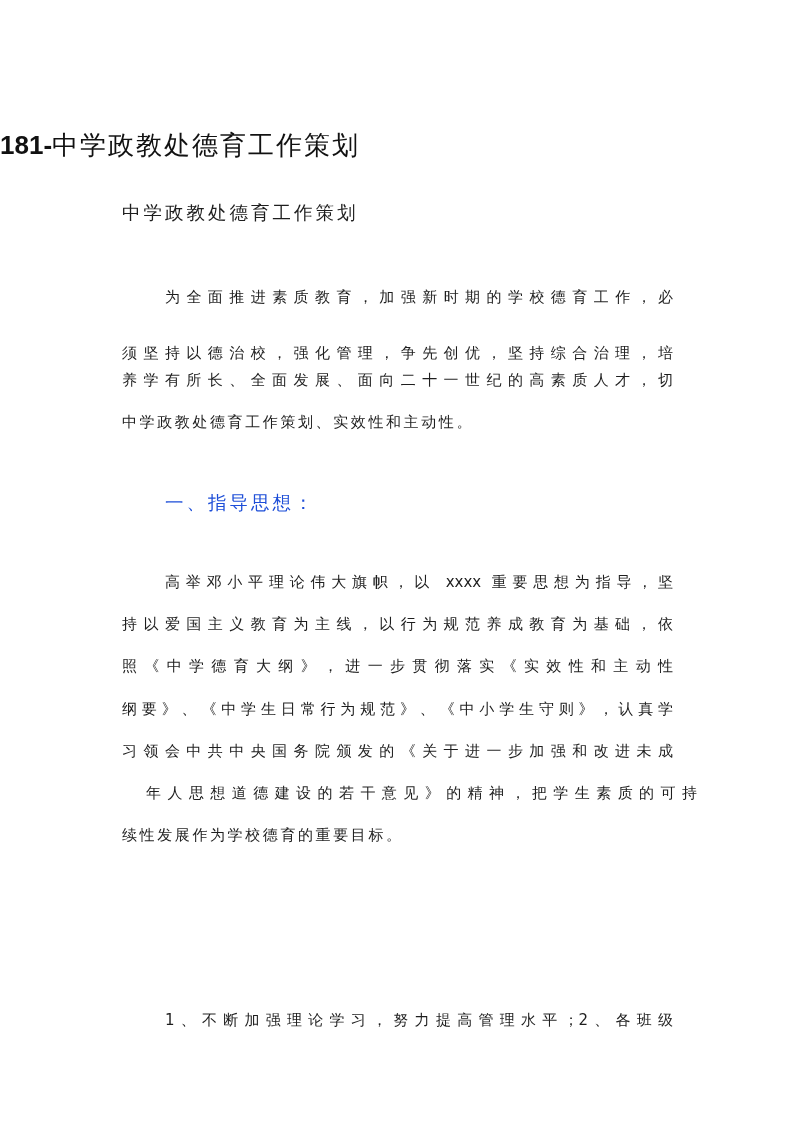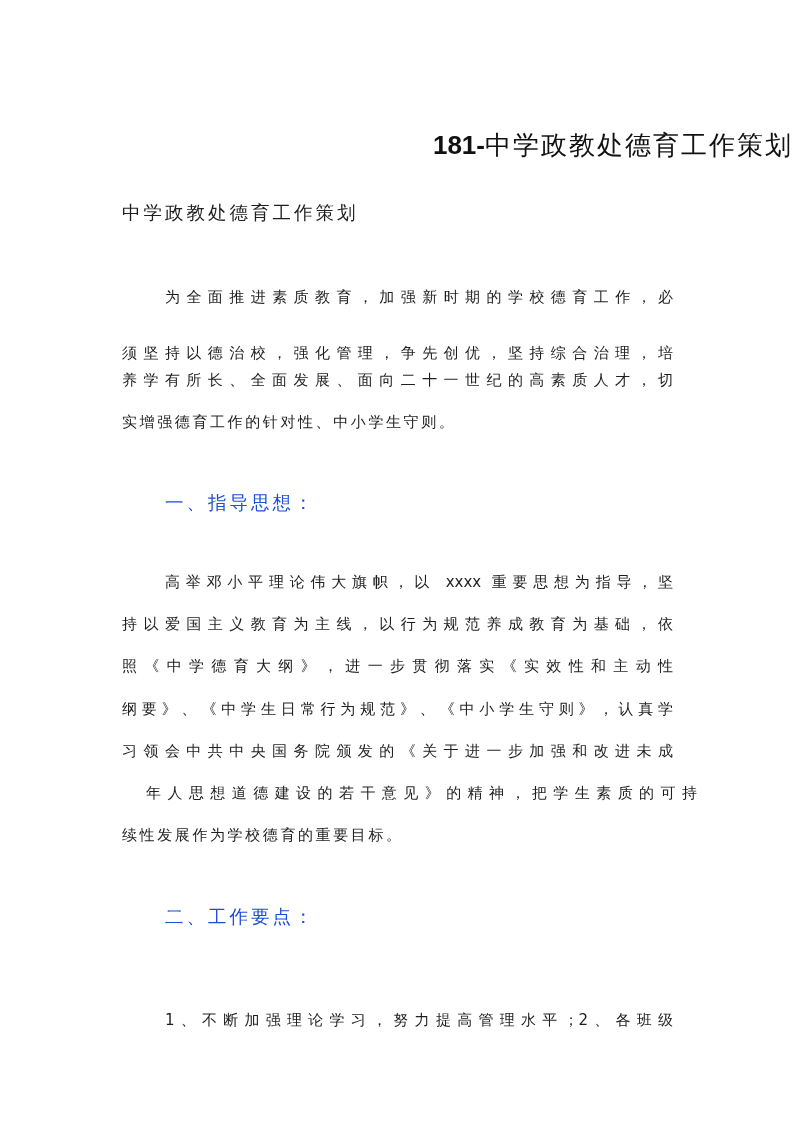--- a/index.html
+++ b/index.html
@@ -19,21 +19,21 @@
       position: absolute;
       left: 0; top: 0;
       width: 793px; height: 1122px;
       background: #fff;
     }
     .title {
       position: absolute;
       left: 0;
       width: 793px;
       top: 127px;
-      text-align: right;
+      text-align: left;
       font-size: 26px;
       line-height: 36px;
       letter-spacing: 2px;
       color: #111;
     }
     .title .num {
       font-family: "Liberation Sans", sans-serif;
       font-weight: bold;
       letter-spacing: 0;
     }
@@ -81,34 +81,33 @@
   <div class="title">
     <span class="num">181-</span><span>中学政教处德育工作策划</span>
   </div>
 
   <div class="subtitle">中学政教处德育工作策划</div>
 
   <div>
     <div class="line indent" style="top:285px;">为全面推进素质教育，加强新时期的学校德育工作，必</div>
     <div class="line" style="top:326px;margin-top:15px;">须坚持以德治校，强化管理，争先创优，坚持综合治理，培</div>
     <div class="line" style="top:368px;">养学有所长、全面发展、面向二十一世纪的高素质人才，切</div>
-    <div class="line last" style="top:410px; letter-spacing:2.6px;">实增强德育工作的针对性、中小学生守则。</div>
+    <div class="line last" style="top:410px; letter-spacing:2.6px;">中学政教处德育工作策划、实效性和主动性。</div>
   </div>
 
   <div class="heading" style="top:491px;">一、指导思想：</div>
 
   <div>
     <div class="line indent" style="top:570px;">高举邓小平理论伟大旗帜，以 xxxx 重要思想为指导，坚</div>
     <div class="line" style="top:612px;">持以爱国主义教育为主线，以行为规范养成教育为基础，依</div>
     <div class="line" style="top:654px;">照《中学德育大纲》，进一步贯彻落实《实效性和主动性</div>
     <div class="line" style="top:697px;">纲要》、《中学生日常行为规范》、《中小学生守则》，认真学</div>
     <div class="line" style="top:739px;">习领会中共中央国务院颁发的《关于进一步加强和改进未成</div>
     <div class="line" style="top:781px;margin-left:24px;">年人思想道德建设的若干意见》的精神，把学生素质的可持</div>
     <div class="line last" style="top:823px; letter-spacing:2.6px;">续性发展作为学校德育的重要目标。</div>
   </div>
 
-  <div class="heading" style="top:905px;">二、工作要点：</div>
 
   <div>
     <div class="line indent" style="top:988px;margin-top:20px;">1、不断加强理论学习，努力提高管理水平；2、各班级</div>
   </div>
 
 </div>
 
 </body></html>

